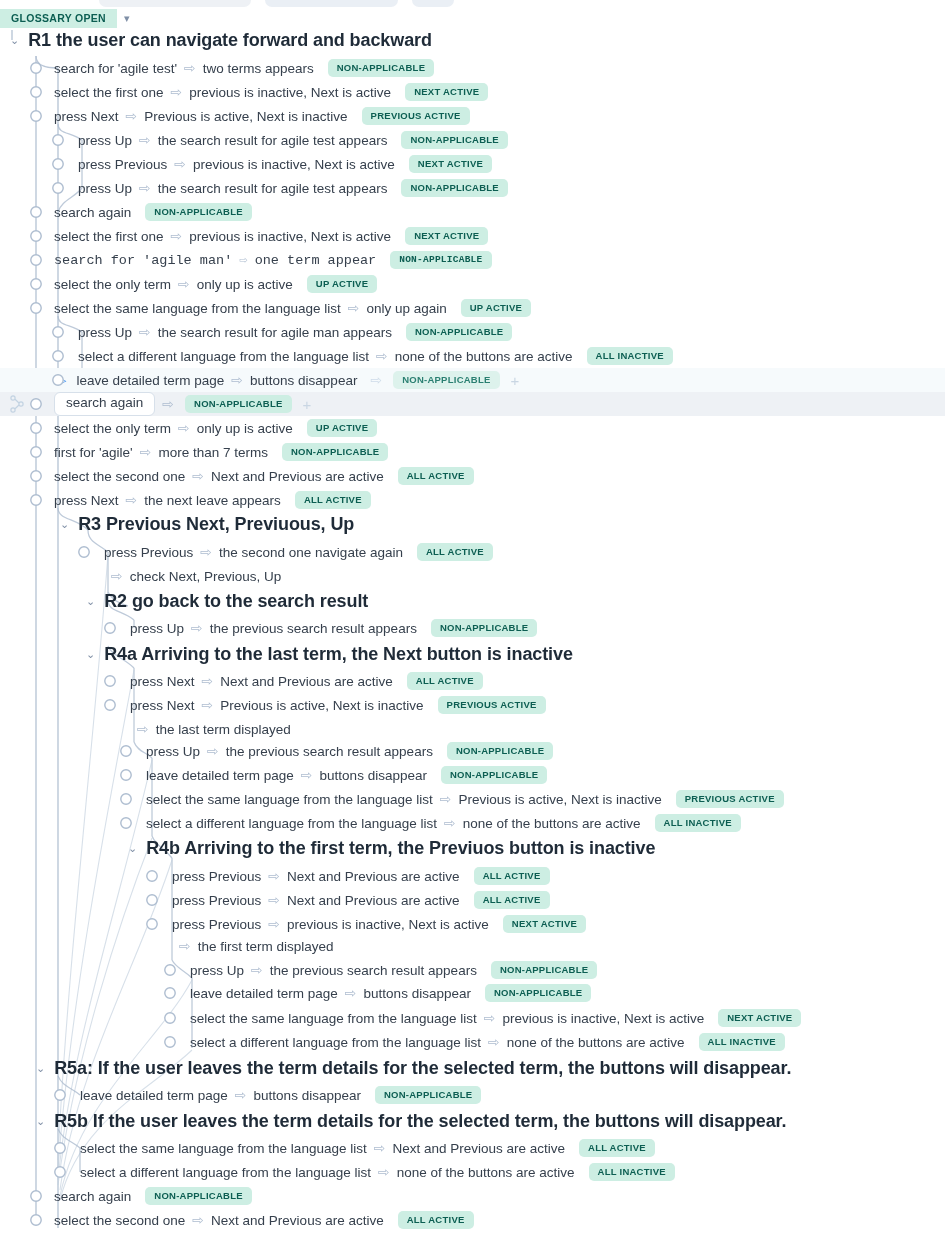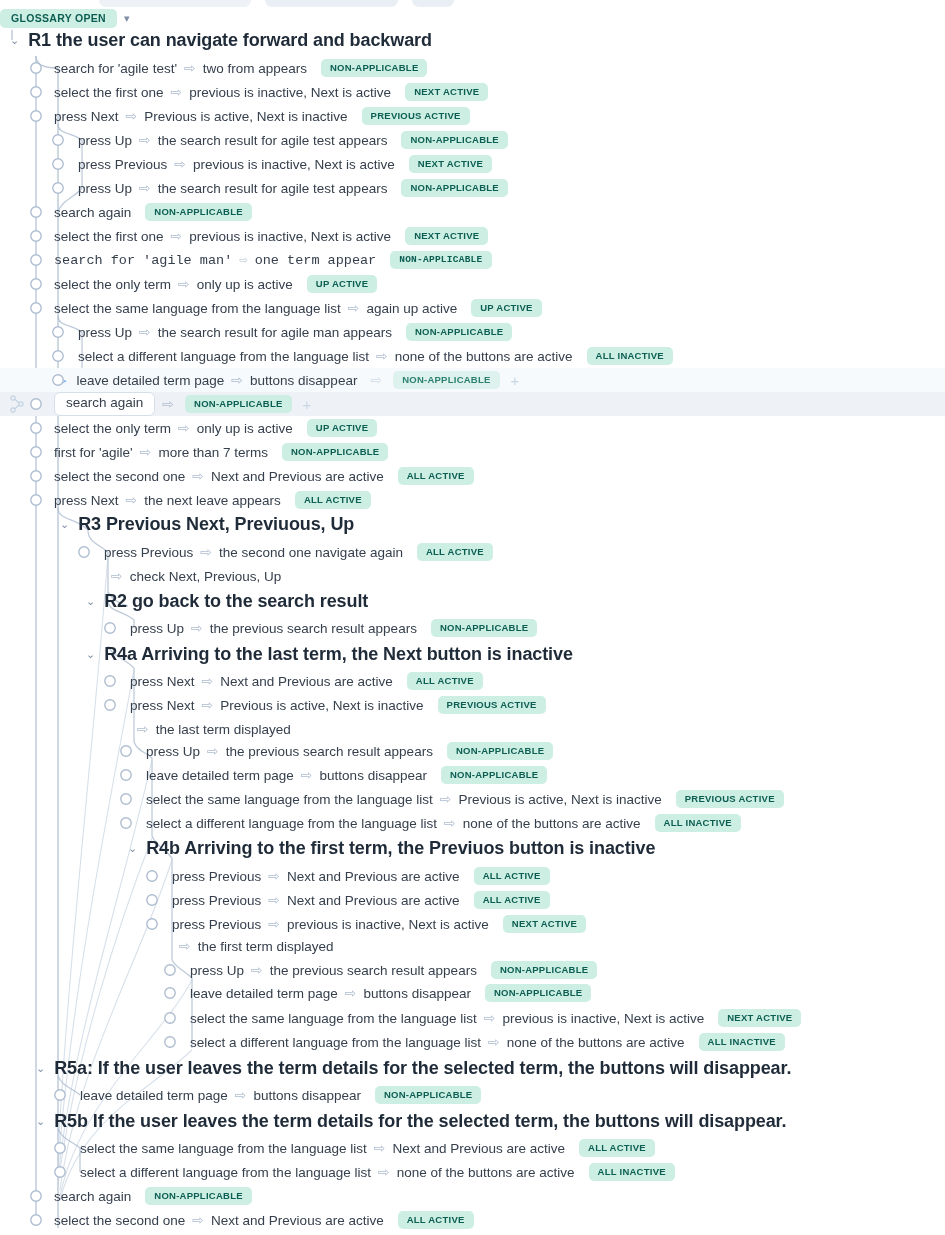--- a/index.html
+++ b/index.html
@@ -15,21 +15,21 @@
   #stage{position:relative;width:945px;height:1235px;overflow:hidden;}
 
   
   .top-pill{position:absolute;top:-9px;height:16px;border-radius:7px;background:#eef1f5;}
   .top-pill.b{background:#eaeff5;}
 
   
   .glossary-row{position:absolute;left:0;top:9px;height:19px;display:flex;align-items:center;gap:7px;}
   .glossary-tag{
     background:#cdeee3;color:#0c5e52;font-weight:bold;font-size:10.5px;
-    letter-spacing:.3px;border-radius:5px;padding:4px 11px 4px 11px;line-height:1;
+    letter-spacing:.3px;border-radius:0;padding:4px 11px 4px 11px;line-height:1;
   }
   .chev{color:#7f8fa6;font-size:11px;line-height:1;}
 
   
   #lines{position:absolute;left:0;top:0;width:945px;height:1235px;pointer-events:none;}
 
   
   .row{position:absolute;left:0;width:945px;height:24px;display:flex;align-items:center;white-space:nowrap;}
   .row .txt{font-size:13.5px;color:#36404d;}
   .row.head .txt{font-weight:bold;color:#1f2b38;font-size:18px;letter-spacing:-.1px;}
@@ -138,21 +138,21 @@
       <div class="row head" style="top: 28px;">
         <div class="cap" style="left: 10px;">
           <span class="head-chev">⌄</span>
           <span class="txt">R1 the user can navigate forward and backward</span>
         </div>
       </div>
       <div class="row" style="top: 56px;">
         <div class="cap" style="left: 54px;">
           <span class="txt">search for 'agile test'</span>
           <span class="arrow">⇨</span>
-          <span class="txt">two from appears</span>
+          <span class="txt">two terms appears</span>
           <span class="tag">NON-APPLICABLE</span>
         </div>
       </div>
       <div class="row" style="top: 80px;">
         <div class="cap" style="left: 54px;">
           <span class="txt">select the first one</span>
           <span class="arrow">⇨</span>
           <span class="txt">previous is inactive, Next is active</span>
           <span class="tag">NEXT ACTIVE</span>
         </div>
@@ -216,21 +216,21 @@
           <span class="txt">select the only term</span>
           <span class="arrow">⇨</span>
           <span class="txt">only up is active</span>
           <span class="tag">UP ACTIVE</span>
         </div>
       </div>
       <div class="row" style="top: 296px;">
         <div class="cap" style="left: 54px;">
           <span class="txt">select the same language from the language list</span>
           <span class="arrow">⇨</span>
-          <span class="txt">again up active</span>
+          <span class="txt">only up again</span>
           <span class="tag">UP ACTIVE</span>
         </div>
       </div>
       <div class="row" style="top: 320px;">
         <div class="cap" style="left: 78px;">
           <span class="txt">press Up</span>
           <span class="arrow">⇨</span>
           <span class="txt">the search result for agile man appears</span>
           <span class="tag">NON-APPLICABLE</span>
         </div>

